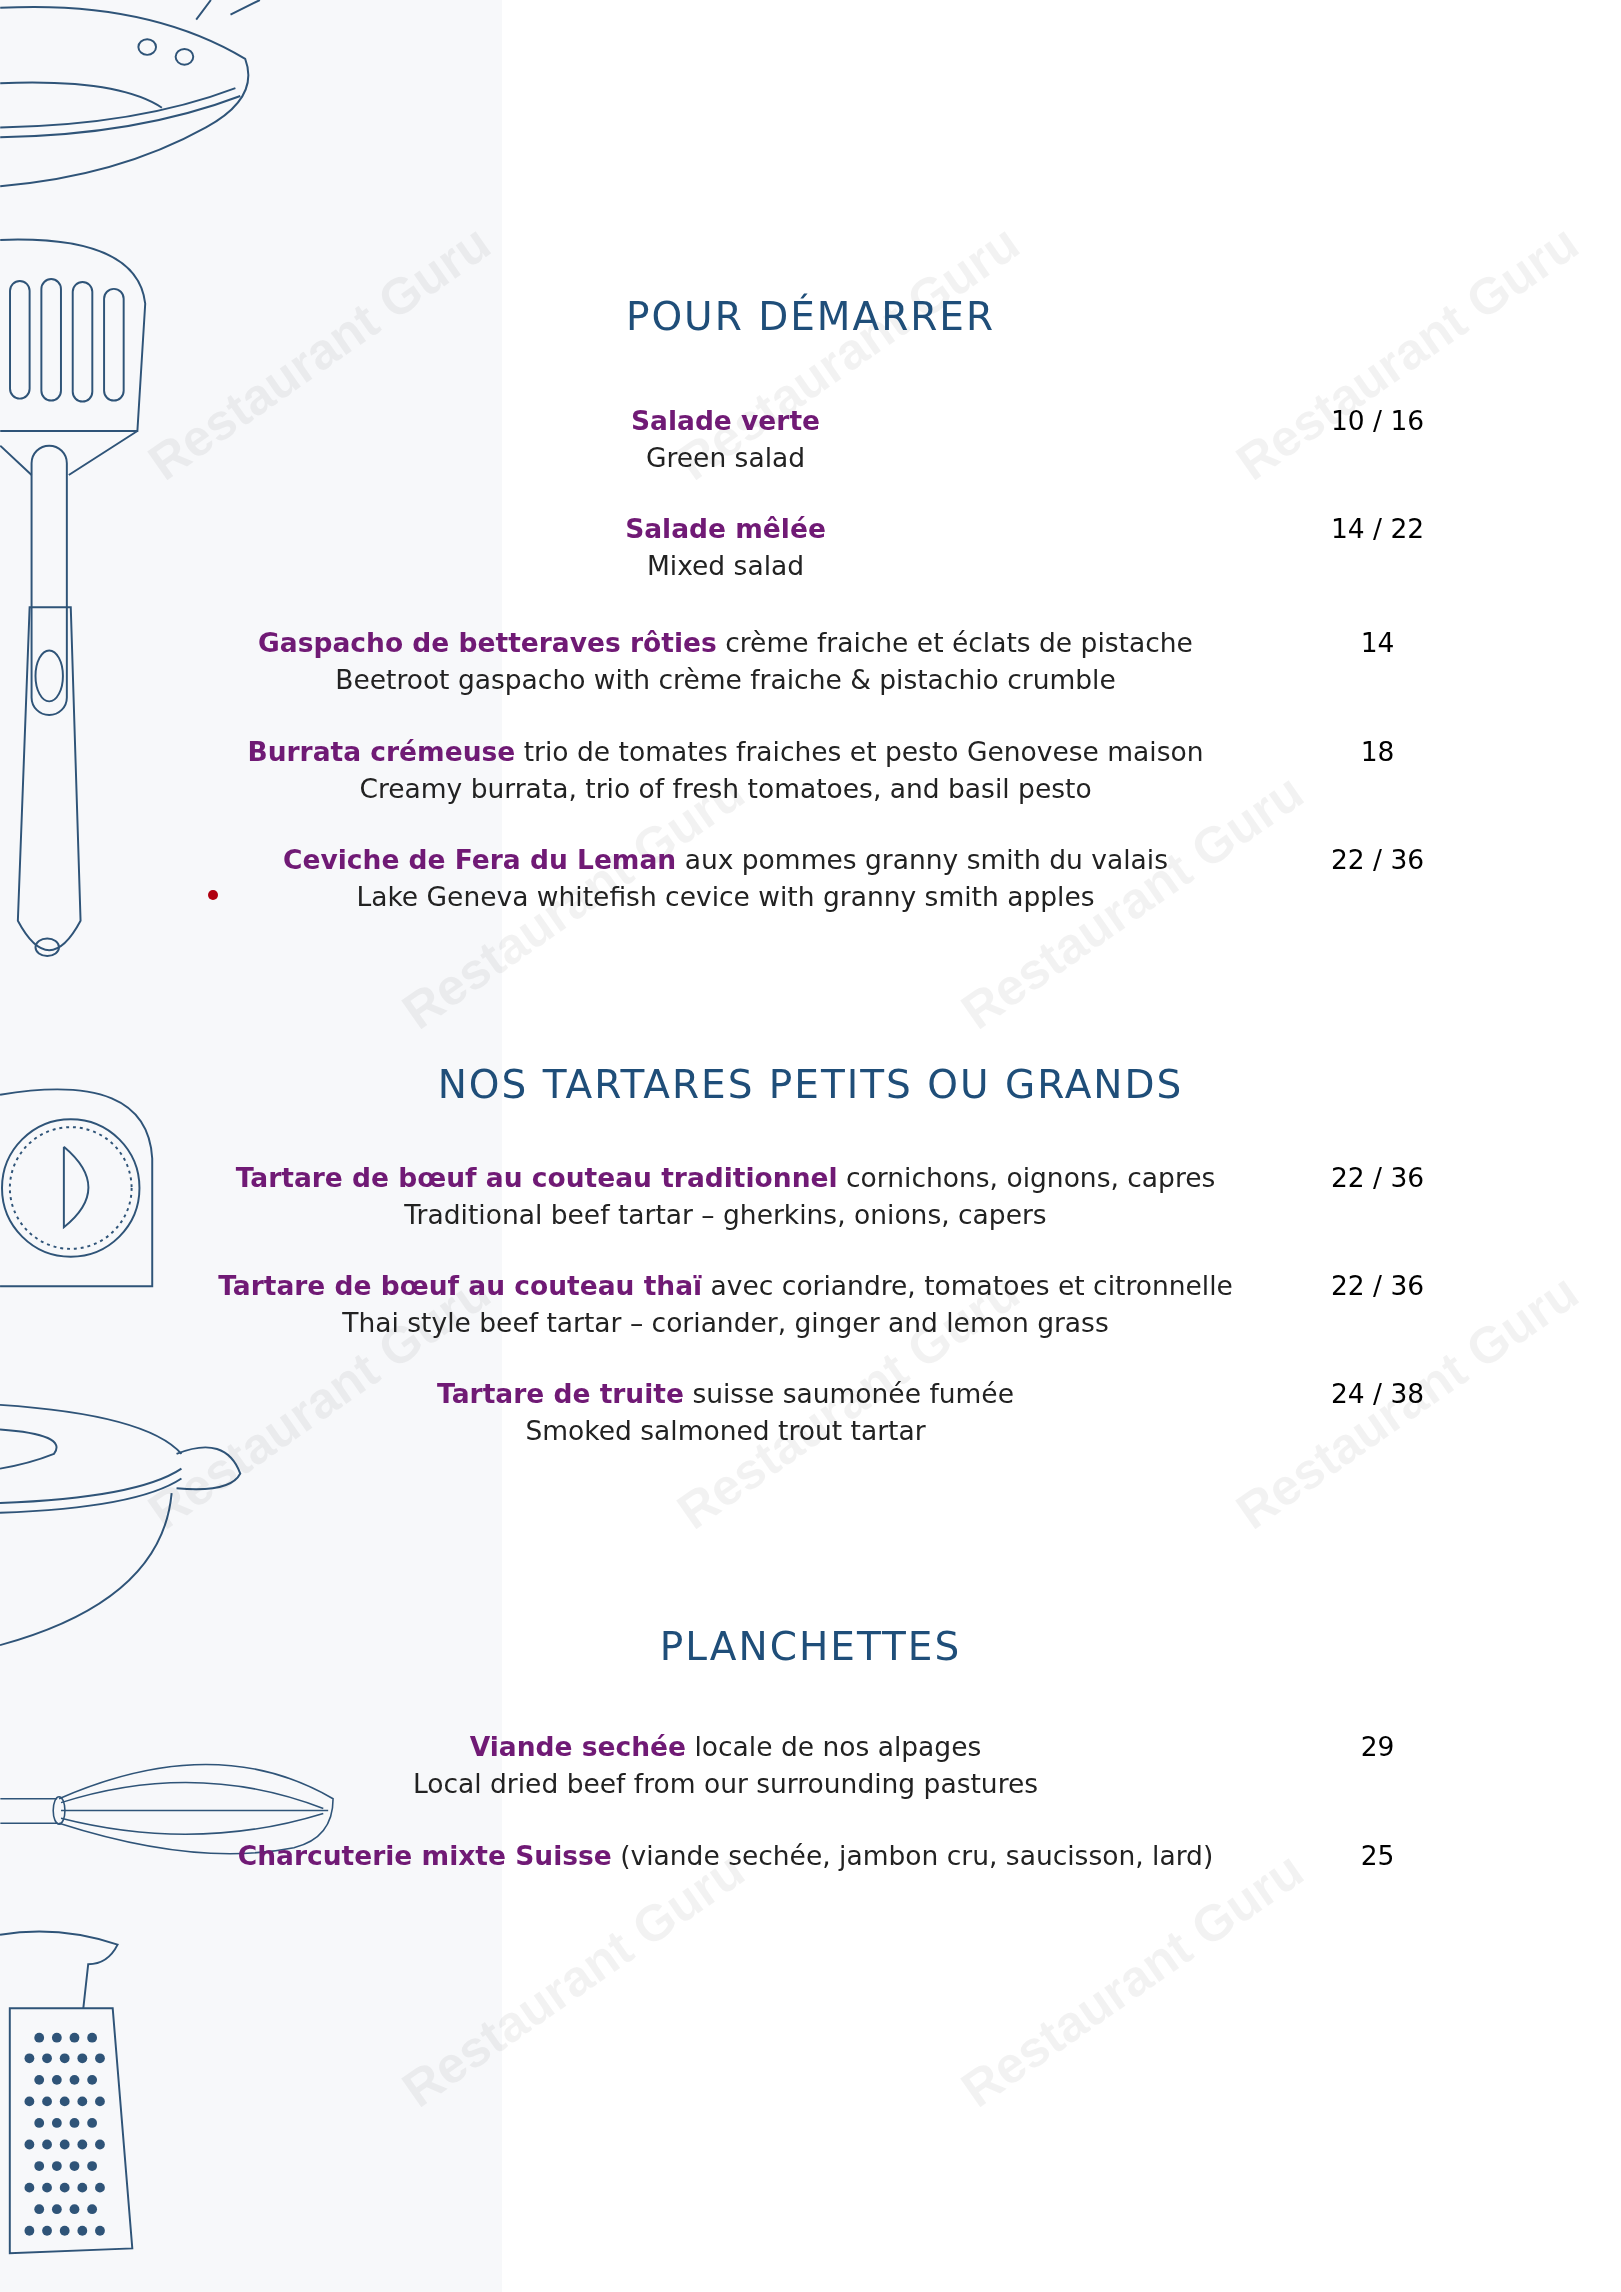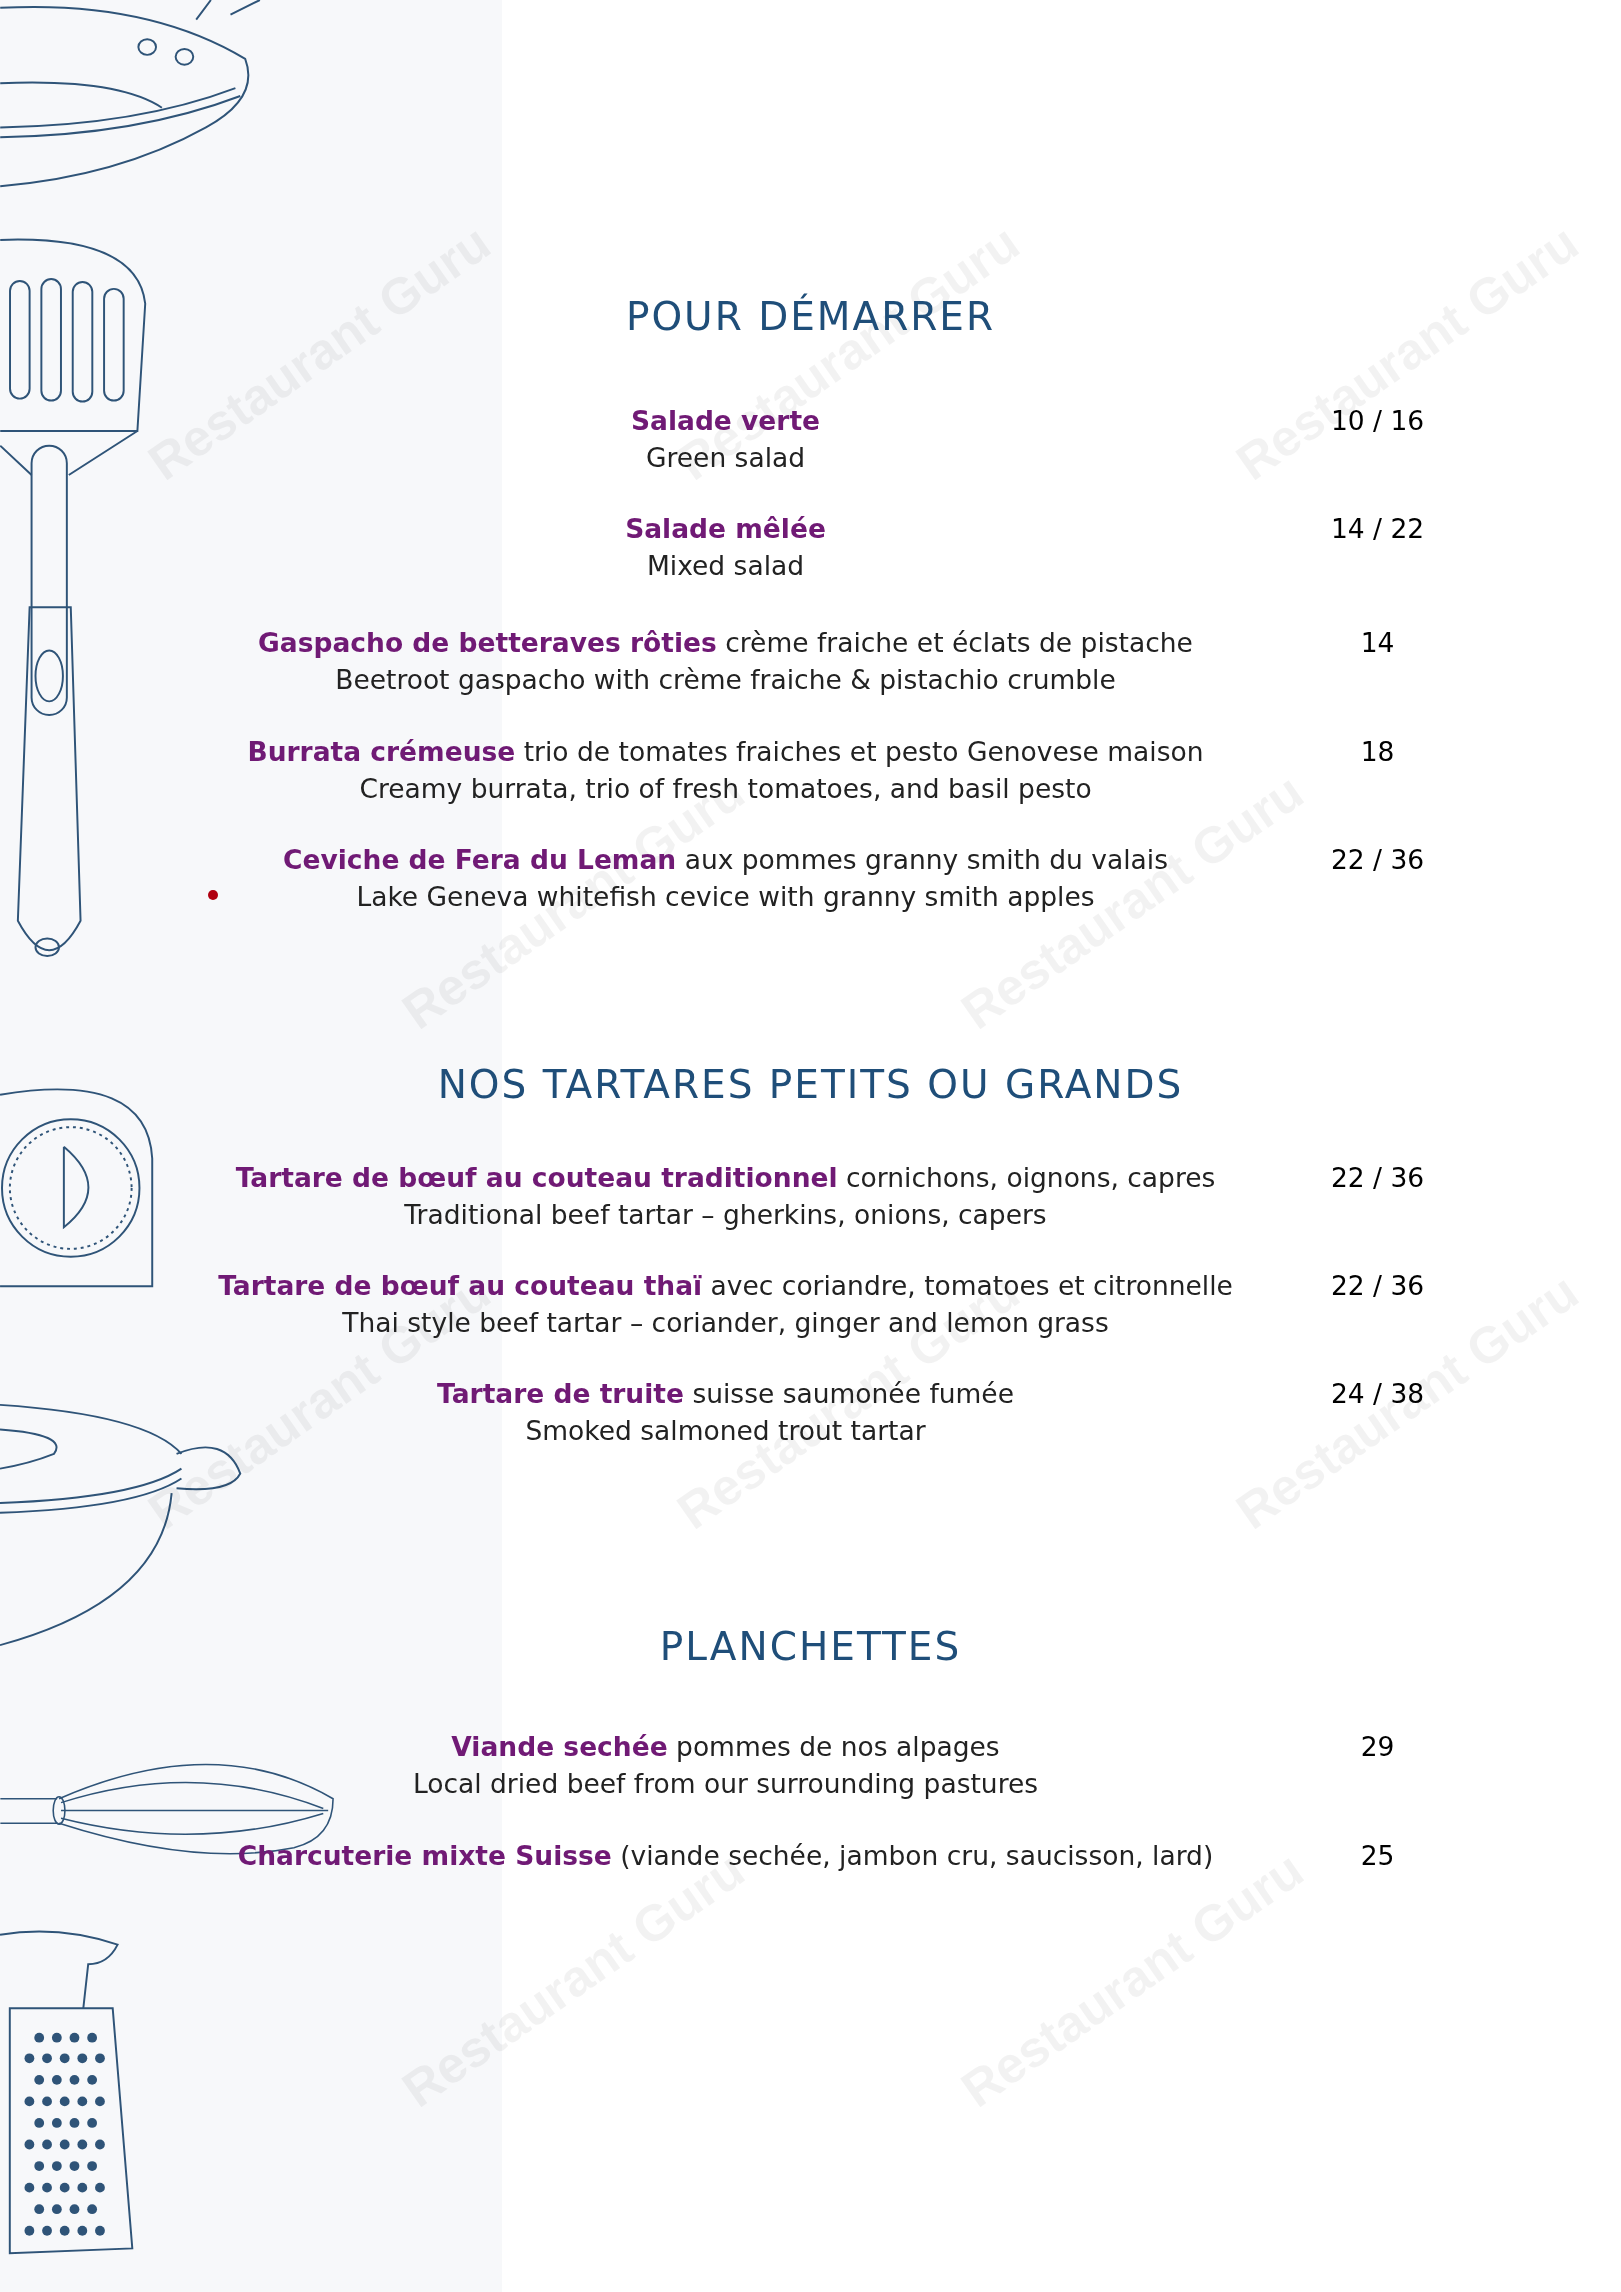--- a/index.html
+++ b/index.html
@@ -189,21 +189,21 @@
 
 <div class="item" style="top:1375px;">
   <div class="fr"><b>Tartare de truite</b><span> suisse saumonée fumée</span></div>
   <div class="en">Smoked salmoned trout tartar</div>
 </div>
 <div class="price" style="top:1375px;">24 / 38</div>
 
 <div class="heading" style="top:1624px;">PLANCHETTES</div>
 
 <div class="item" style="top:1728px;">
-  <div class="fr"><b>Viande sechée</b><span> pommes de nos alpages</span></div>
+  <div class="fr"><b>Viande sechée</b><span> locale de nos alpages</span></div>
   <div class="en plain">Local dried beef from our surrounding pastures</div>
 </div>
 <div class="price" style="top:1728px;">29</div>
 
 <div class="item" style="top:1837px;">
   <div class="fr"><b>Charcuterie mixte Suisse</b><span> (viande sechée, jambon cru, saucisson, lard)</span></div>
 </div>
 <div class="price" style="top:1837px;">25</div>
 
 

